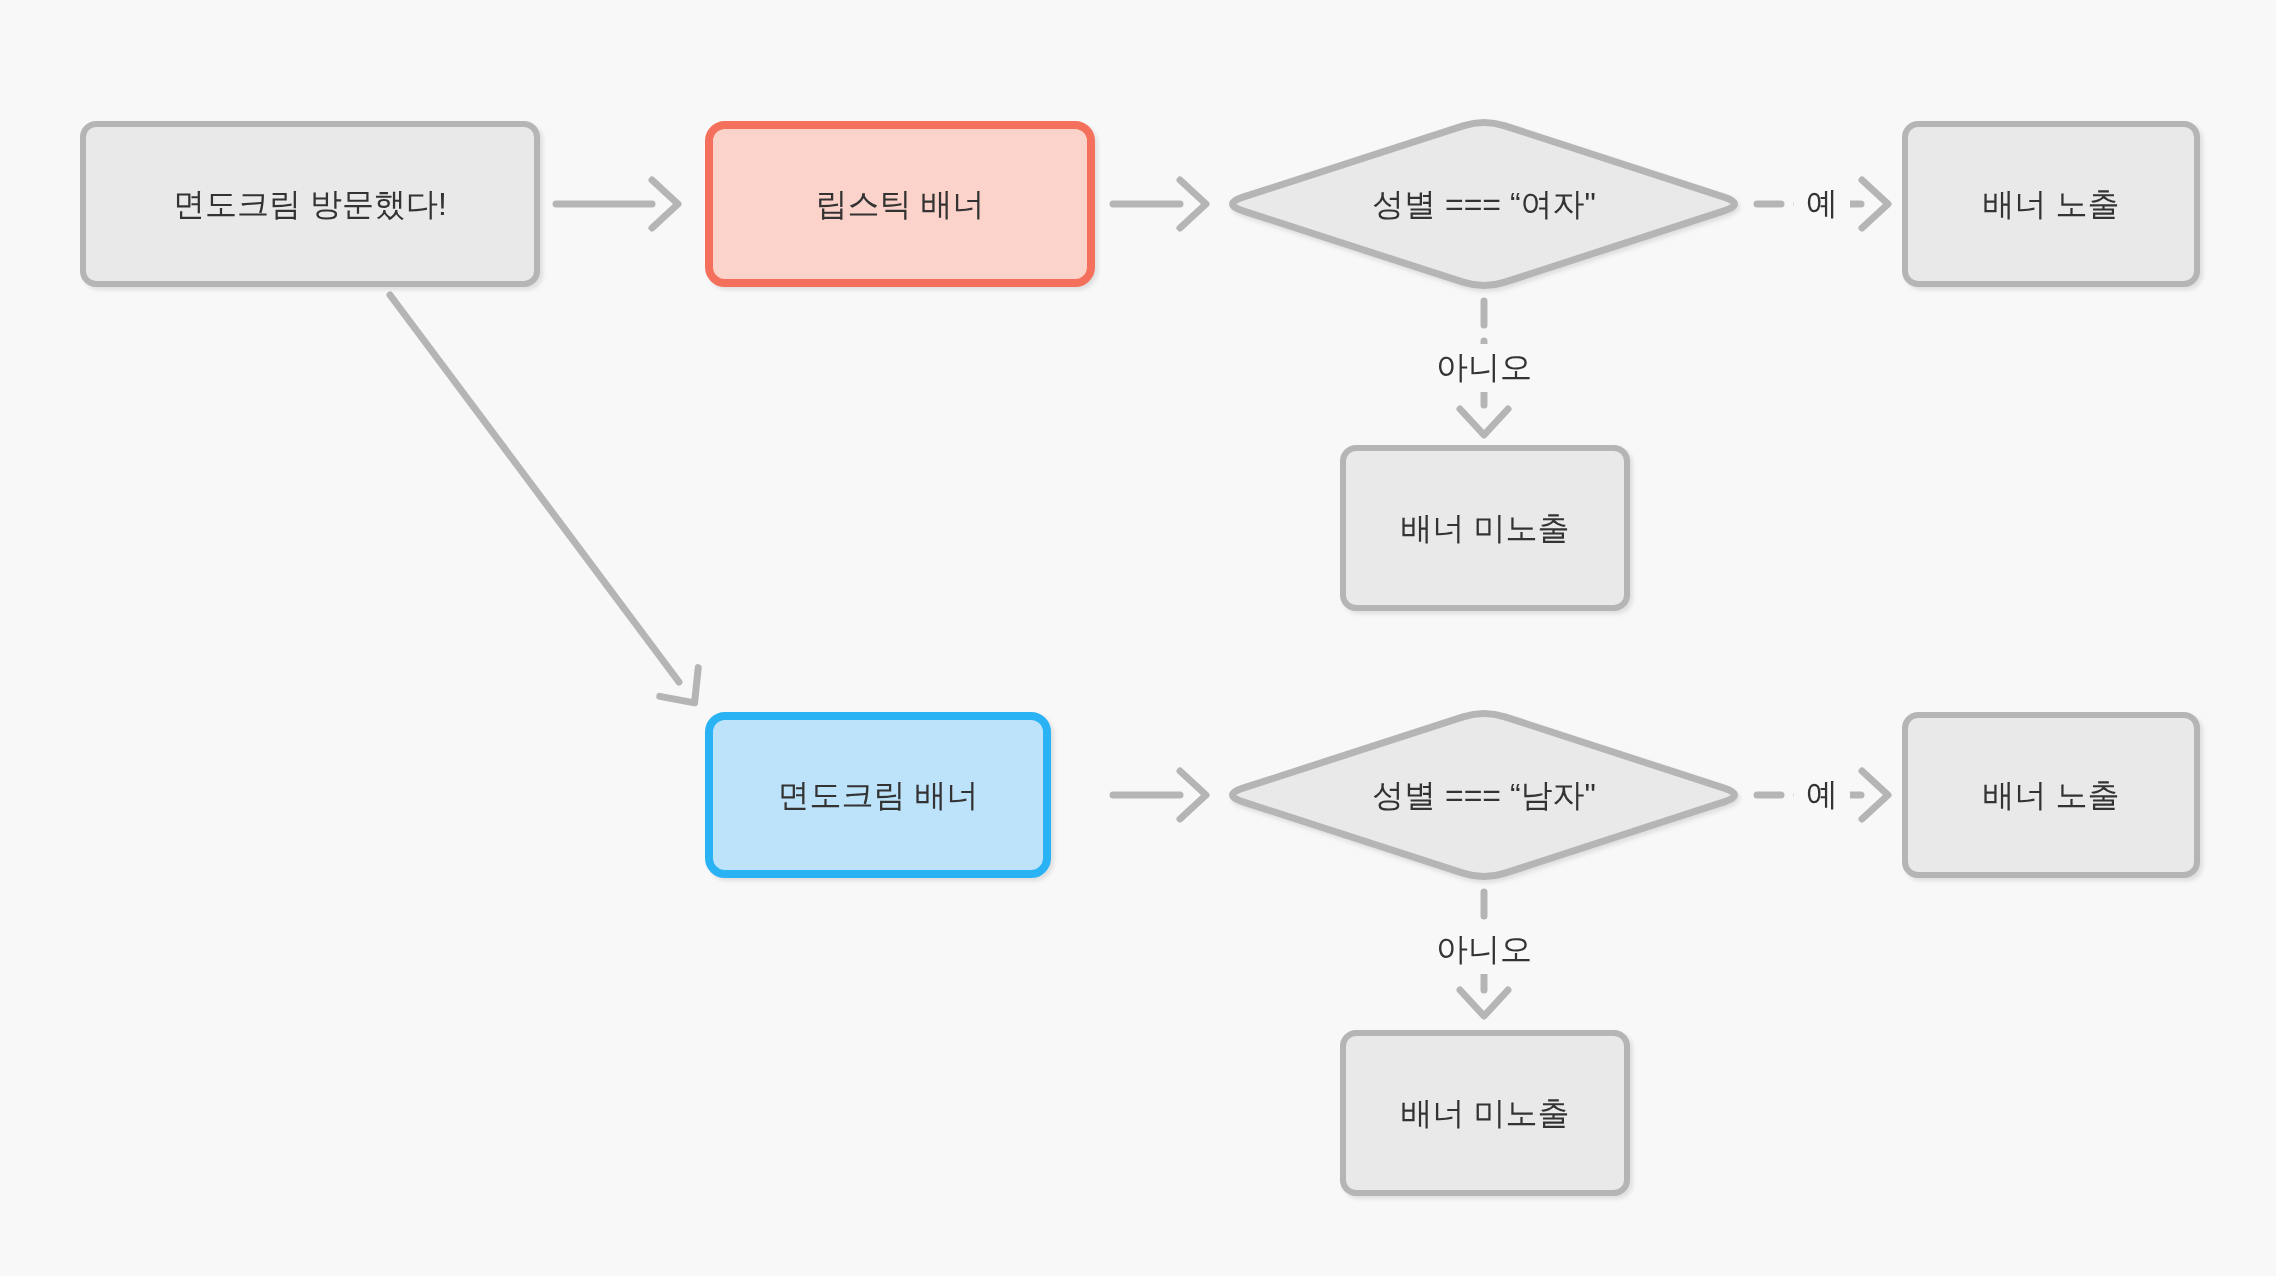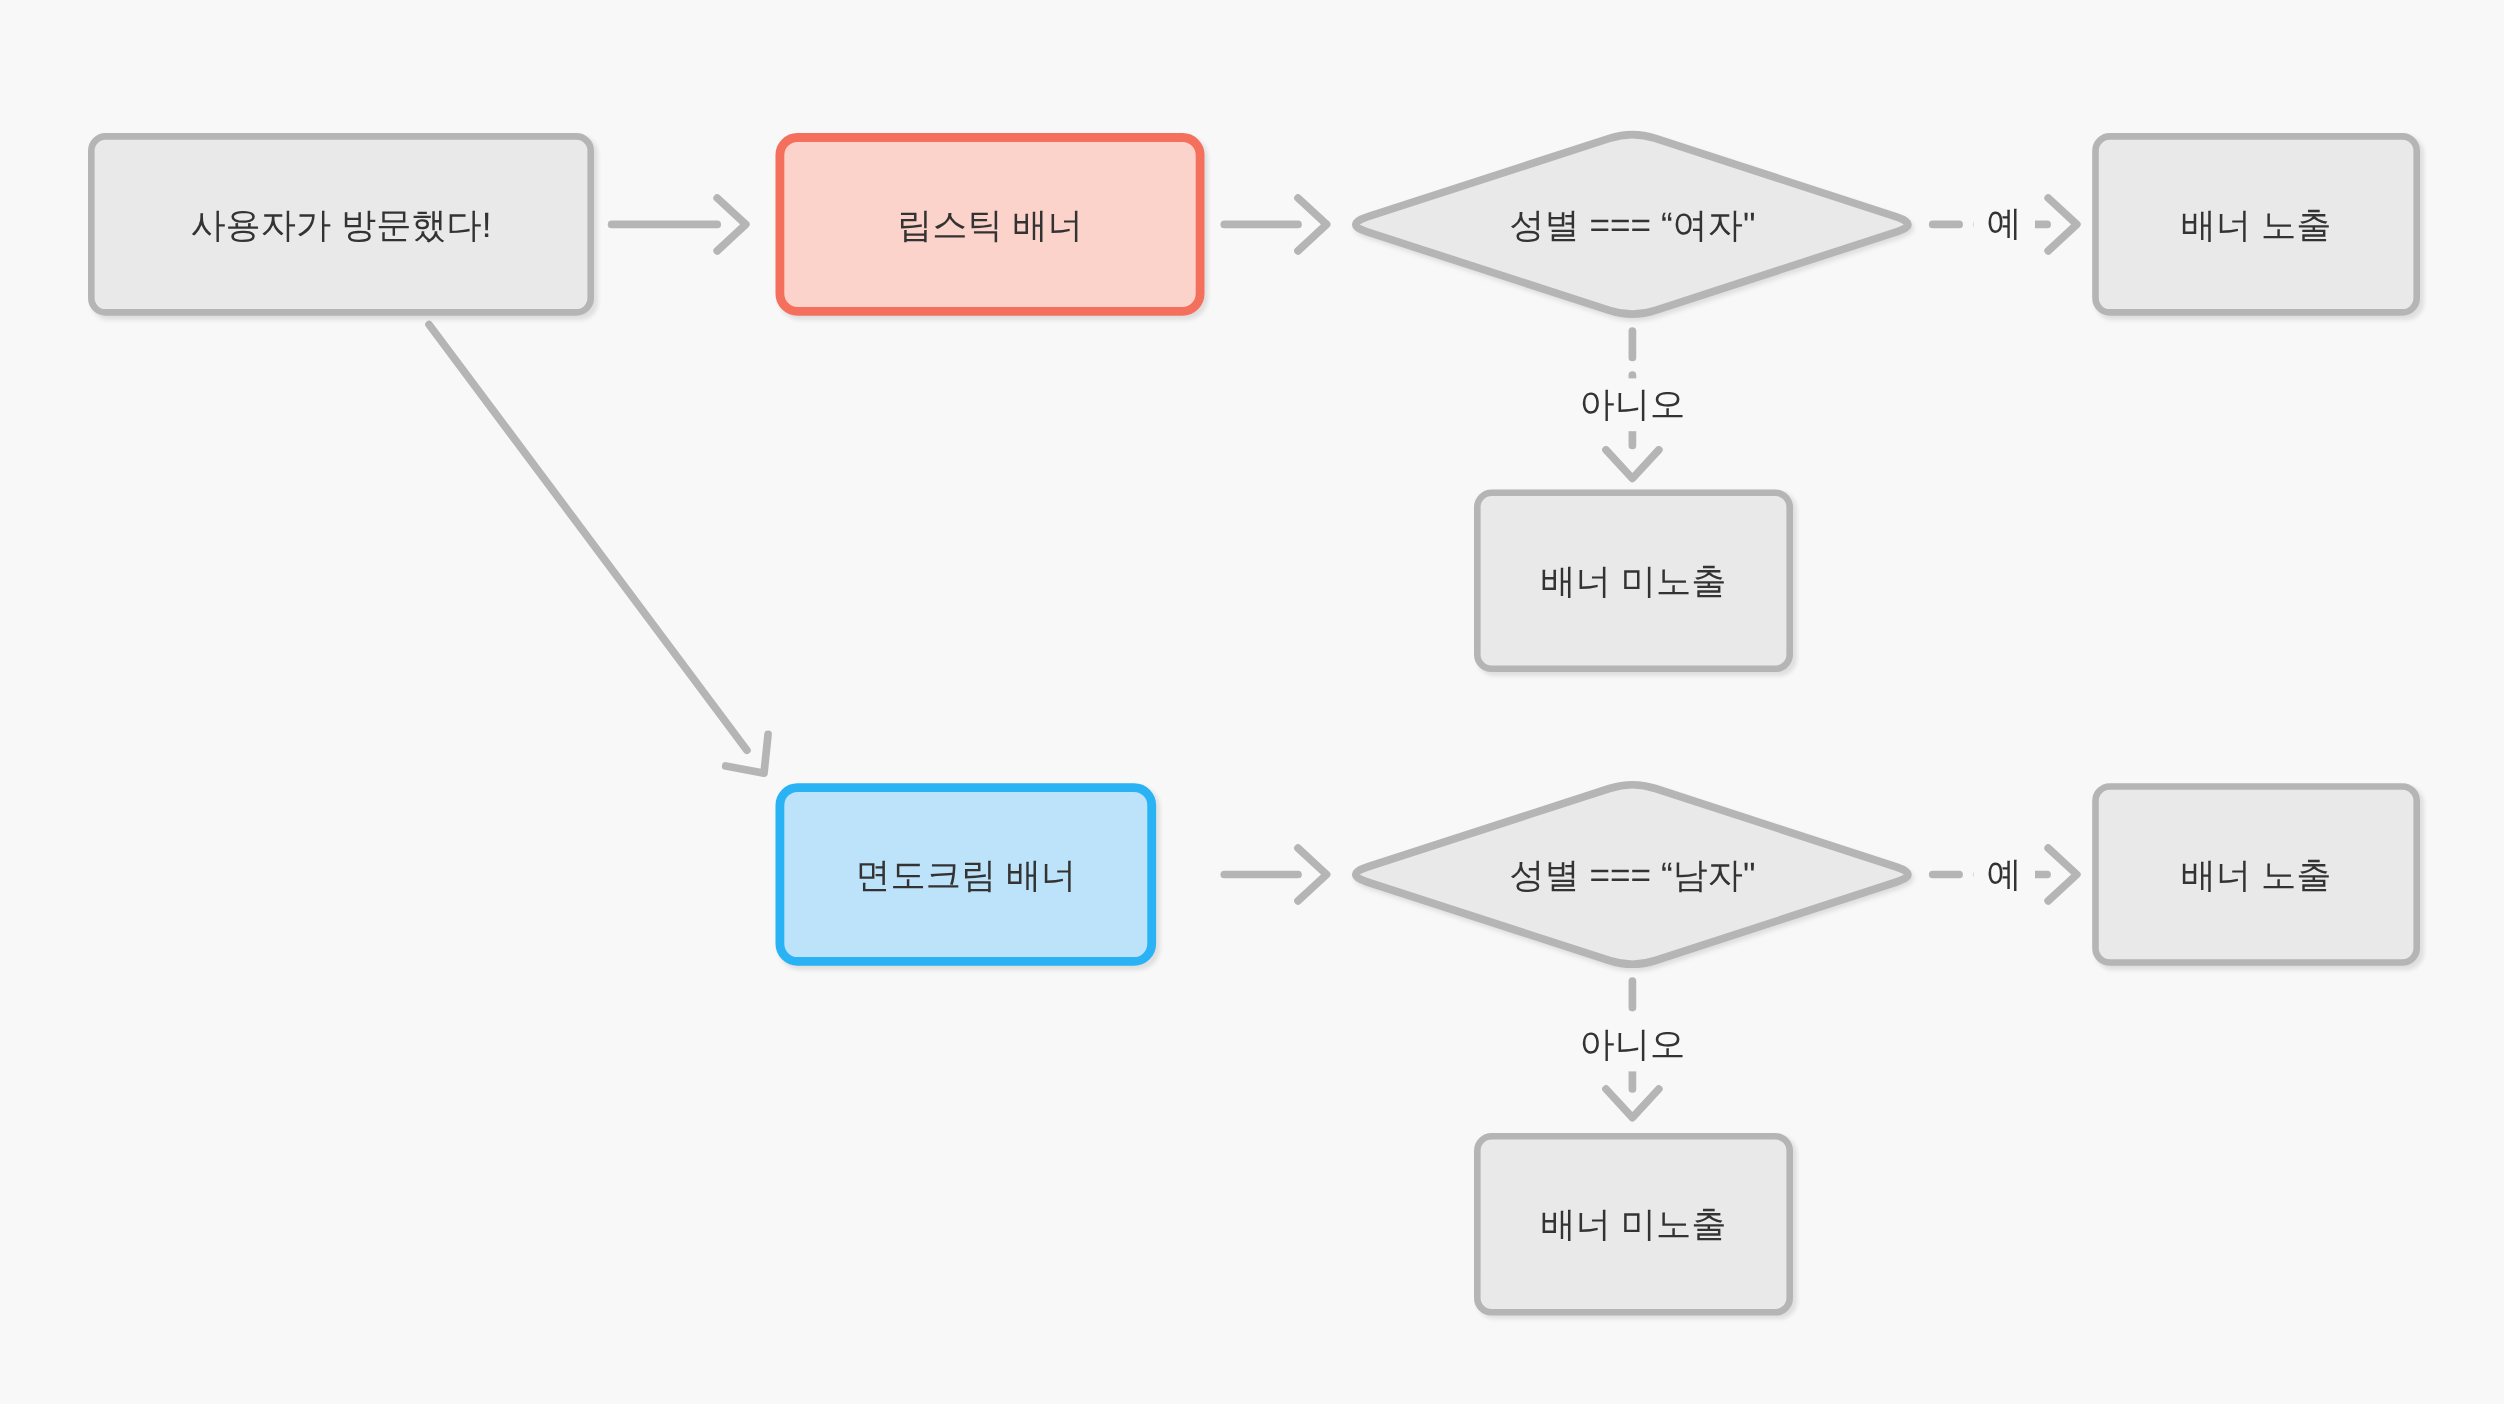--- a/index.html
+++ b/index.html
@@ -54,21 +54,21 @@
 
     <path class="diamond" d="M 1242.9 197.2 L 1463.1 125.8 Q 1484 119 1504.9 125.8 L 1724.1 197.2
              Q 1745 204 1724.1 210.8 L 1504.9 282.2 Q 1484 289 1463.1 282.2
              L 1242.9 210.8 Q 1222 204 1242.9 197.2 Z"></path>
     <path class="diamond" transform="translate(0,591)" d="M 1242.9 197.2 L 1463.1 125.8 Q 1484 119 1504.9 125.8 L 1724.1 197.2
              Q 1745 204 1724.1 210.8 L 1504.9 282.2 Q 1484 289 1463.1 282.2
              L 1242.9 210.8 Q 1222 204 1242.9 197.2 Z"></path>
   </svg>
 
   <div class="node gray" style="left:80px;top:121px;width:460px;height:166px;">
-    <span>사용자가 방문했다!</span>
+    <span>면도크림 방문했다!</span>
   </div>
 
   <div class="node red" style="left:705px;top:121px;width:390px;height:166px;">
     <span>립스틱 배너</span>
   </div>
 
   <div class="node diamond-text" style="left:1244px;top:121px;width:480px;height:166px;">
     <span>성별 === “여자"</span>
   </div>
 

